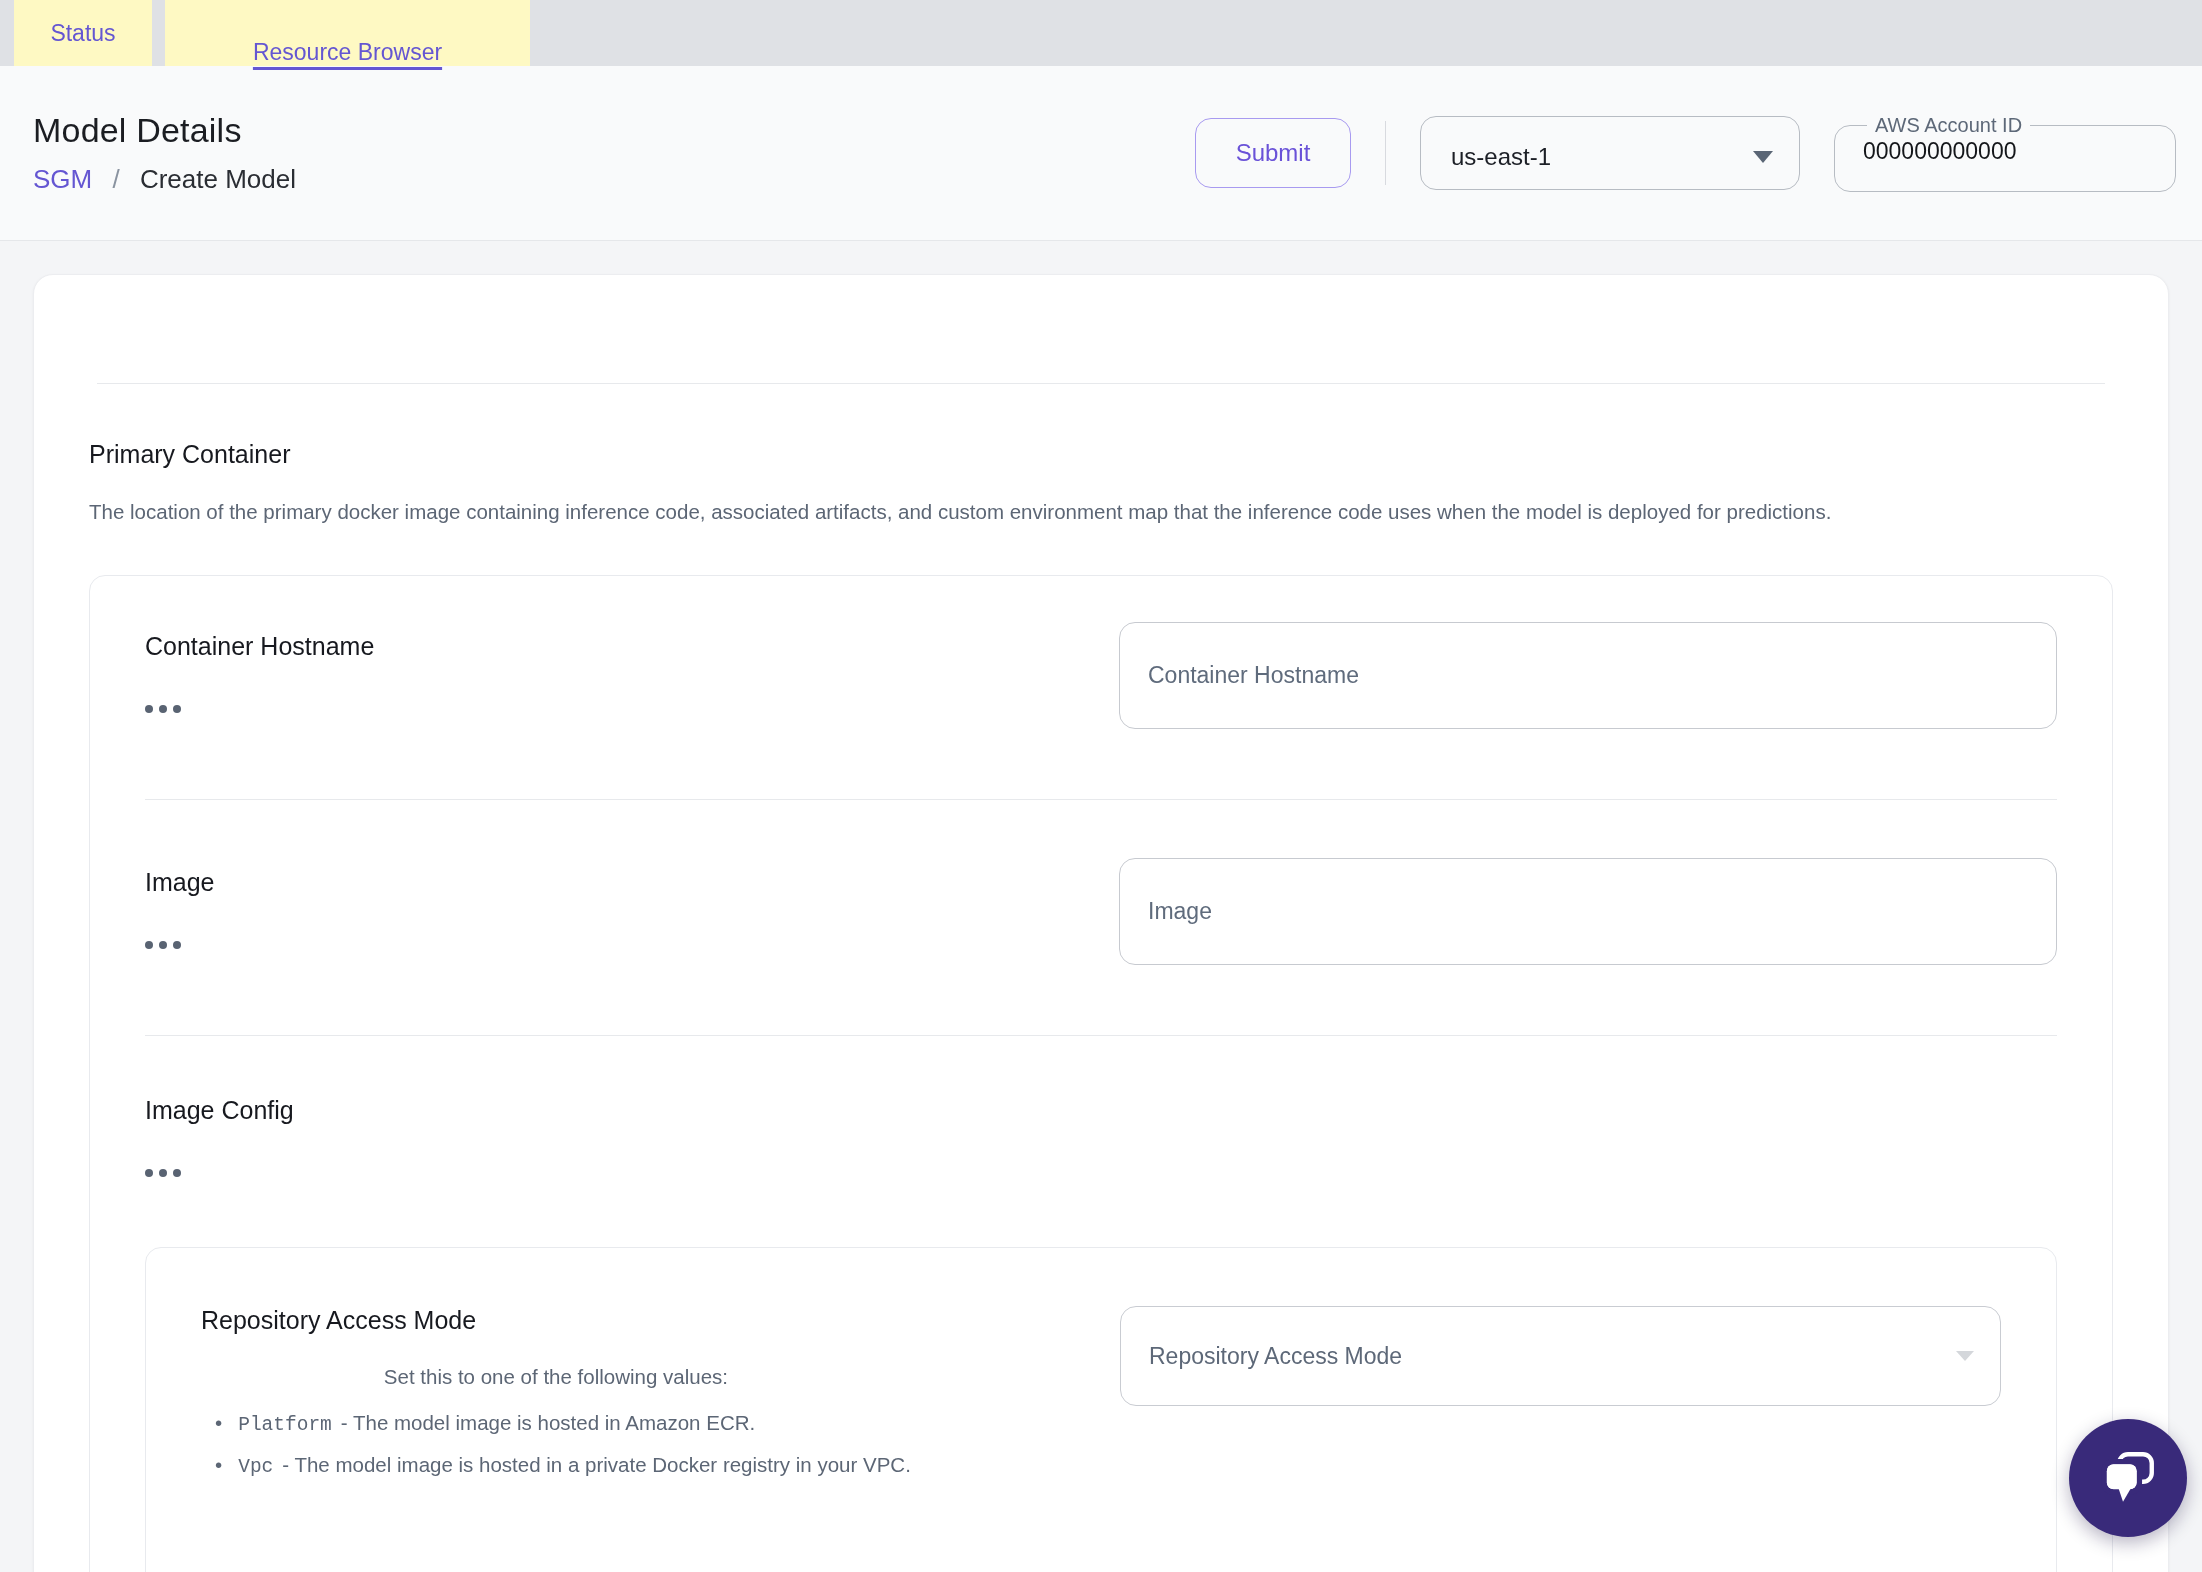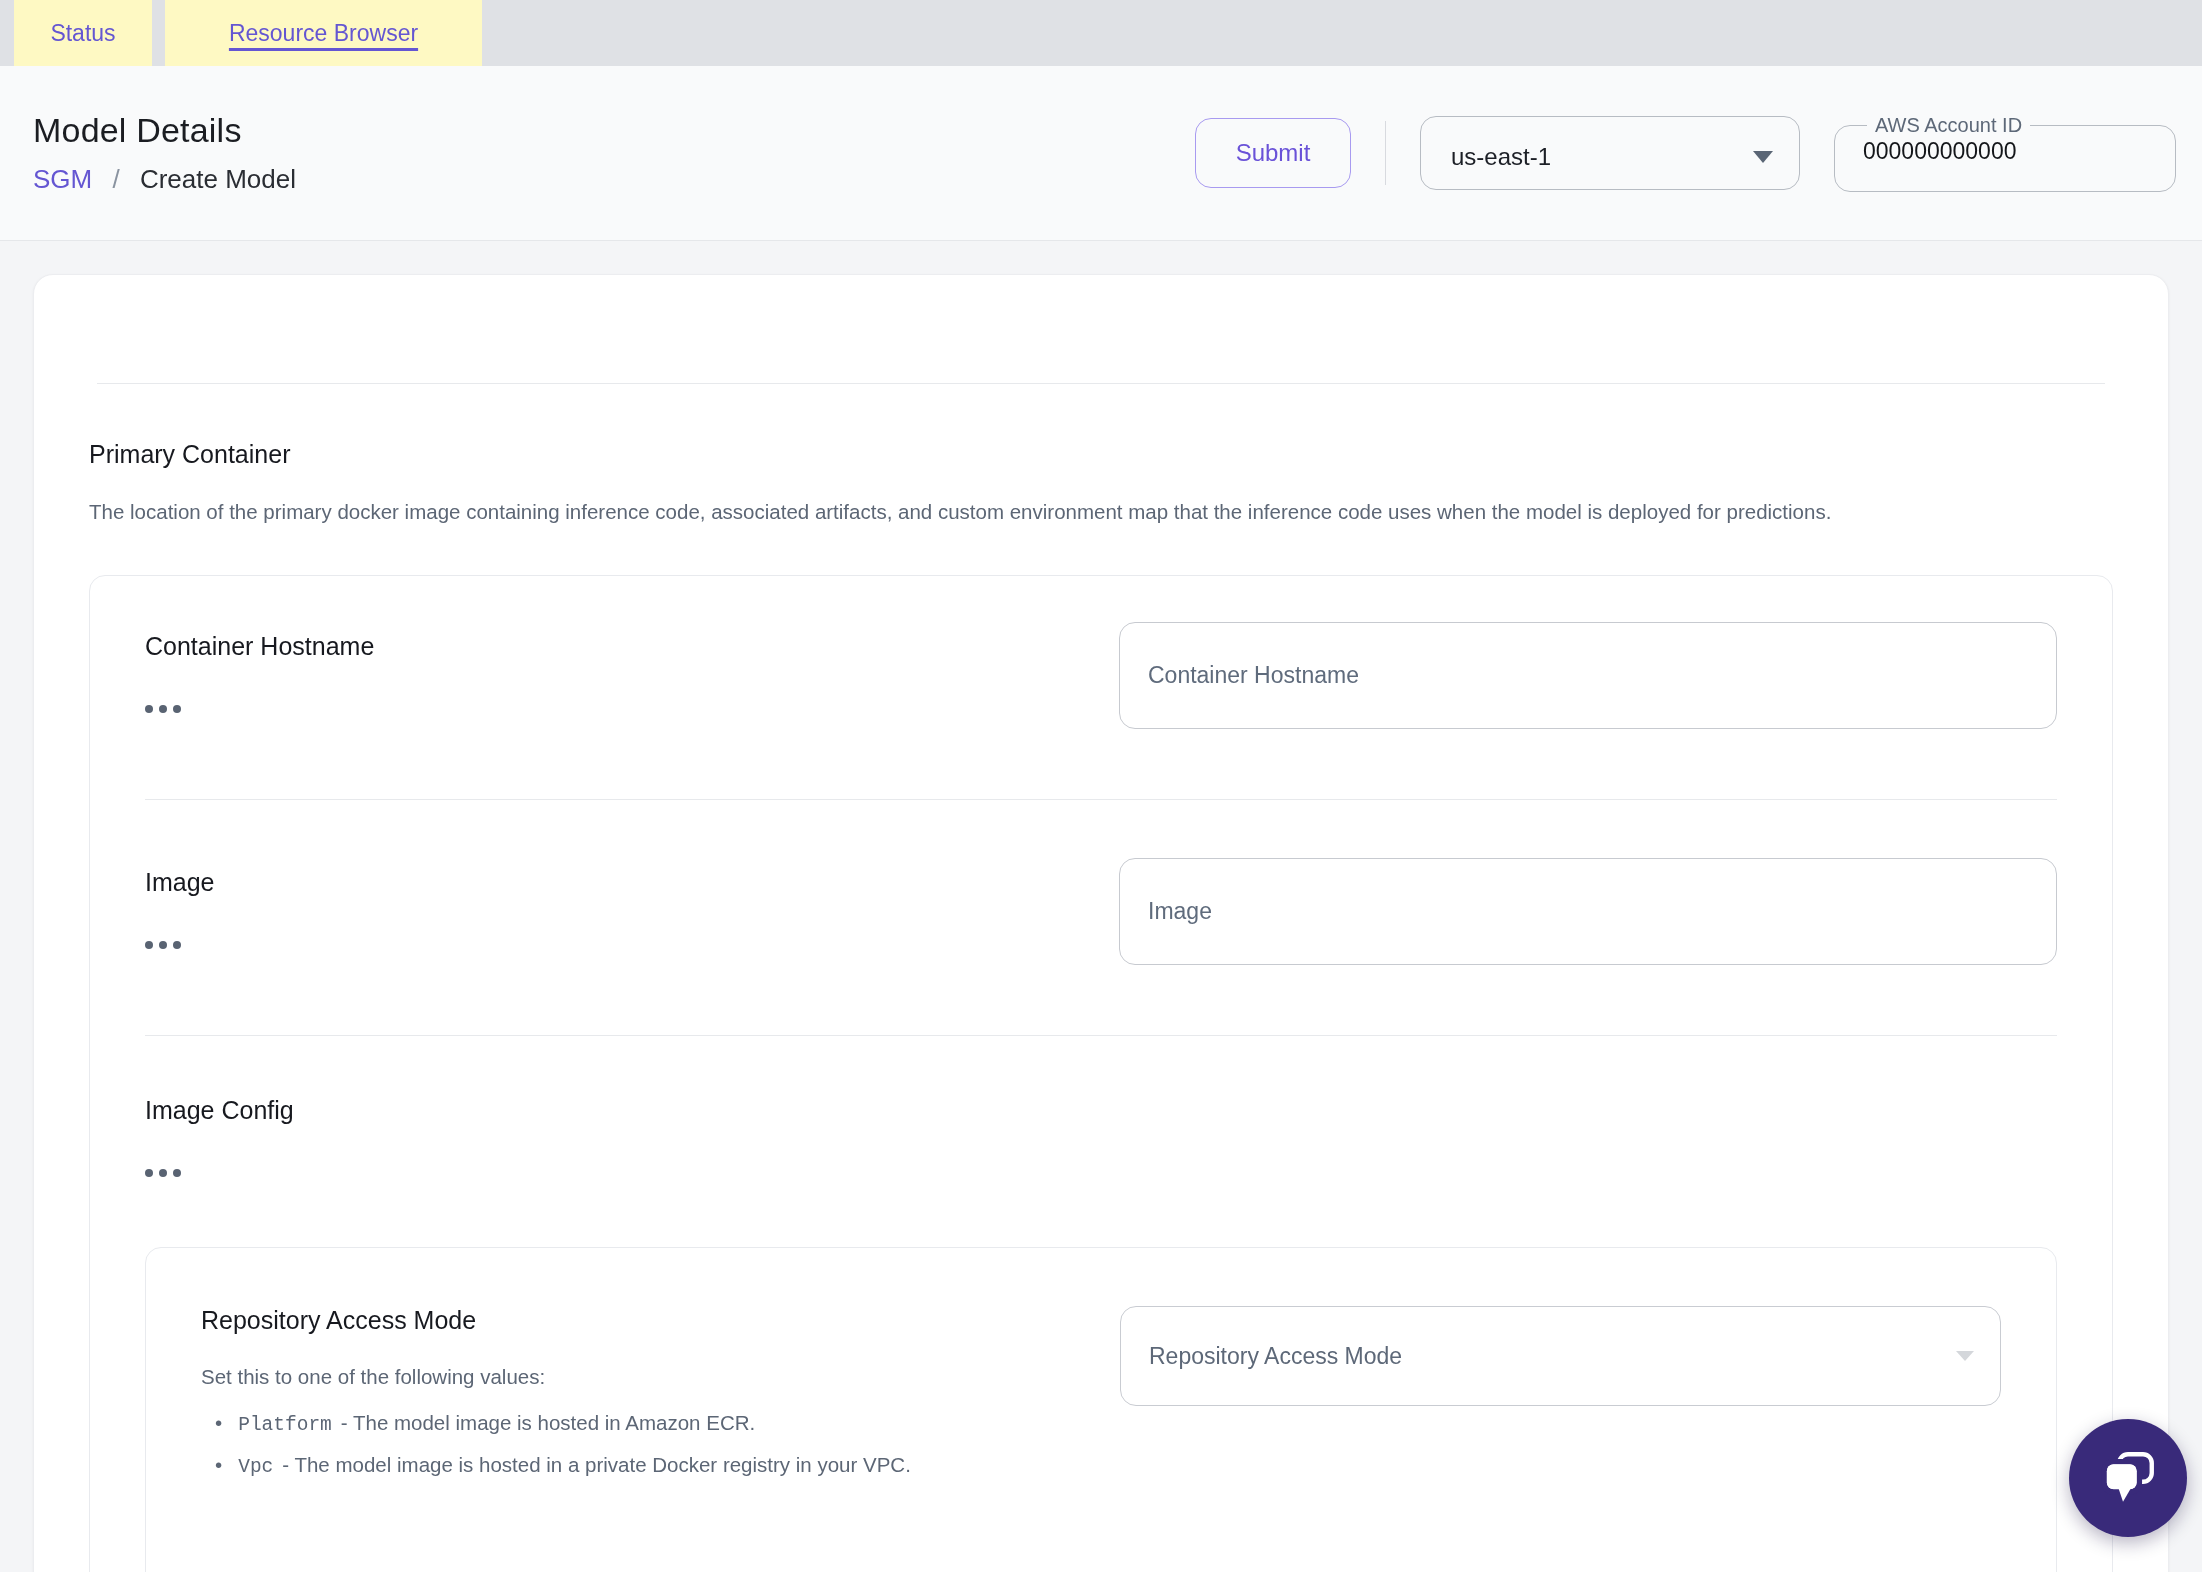--- a/index.html
+++ b/index.html
@@ -10,21 +10,21 @@
     overflow: hidden;
     background: #f4f5f7;
     font-family: "Liberation Sans", sans-serif;
     -webkit-font-smoothing: antialiased;
   }
 
   
   .tabbar { height:66px; background:#dfe1e5; display:flex; align-items:stretch; padding-left:14px; }
   .tab { display:flex; align-items:center; justify-content:center; font-size:23px; color:#6456d2; cursor:pointer; background:#fef9c3; }
   .tab-status { width:138px; margin-right:13px; }
-  .tab-rb { width:317px; }
+  .tab-rb { width:365px;align-items:flex-end; }
   .tab-rb .tab-label { text-decoration:underline; text-decoration-thickness:2.5px; text-underline-offset:7px; text-decoration-color:#6456d2; }
 
   
   .header { height:175px; background:#f9fafb; border-bottom:1px solid #e5e7ea; display:flex; align-items:center; padding:0 26px 0 33px; }
   .page-title { font-size:34px; font-weight:400; color:#1b1d22; margin:0 0 14px 0; letter-spacing:.2px; }
   .breadcrumb { font-size:26px; }
   .crumb-root { color:#6456d2; cursor:pointer; }
   .crumb-sep { color:#8a93a0; margin:0 13px; }
   .crumb-cur { color:#2a2d33; }
   .controls { margin-left:auto; display:flex; align-items:center; gap:34px; }
@@ -55,21 +55,21 @@
   .section-desc { font-size:20.5px; color:#5c6675; line-height:38px; margin:24px 0 0; }
 
   .group { border:1px solid #e8eaee; border-radius:16px; margin-top:44px; padding:48px 55px 56px; background:#fff; }
   .group-row { display:flex; justify-content:space-between; align-items:flex-start; }
   .dots { display:flex; gap:6px; margin-top:44px; width:44px; cursor:pointer; }
   .dot { width:8px; height:8px; border-radius:50%; background:#596372; }
   .group hr.divider { margin:70px 0 60px; }
 
   .group2 { border:1px solid #e8eaee; border-radius:16px; margin-top:70px; padding:58px 55px 130px; display:flex; justify-content:space-between; align-items:flex-start; background:#fff; }
   .g2-left { max-width:960px; }
-  .g2-desc { font-size:20.5px; color:#5c6675; margin:30px 0 0; }
+  .g2-desc { font-size:20.5px; color:#5c6675; margin:30px 0 0;text-align:center; }
   .options { margin:14px 0 0; padding:0 0 0 14px; list-style:none; }
   .options li { font-size:20.5px; color:#5c6675; line-height:40px; }
   .options li .bullet { margin-right:16px; }
   .code { font-family:"Liberation Mono", monospace; font-size:19.5px; margin-right:9px; }
   .select-box { width:881px; height:100px; border:1.5px solid #c9ccd2; border-radius:16px; background:#fff; display:flex; align-items:center; justify-content:space-between; padding:0 26px 0 28px; margin-top:0; cursor:pointer; }
   .select-placeholder { font-size:23px; color:#5d6878; }
   .select-chevron { width:0; height:0; border-left:9px solid transparent; border-right:9px solid transparent; border-top:10px solid #d4d7db; }
 
   
   .chat-btn { position:absolute; right:15px; bottom:35px; width:118px; height:118px; border-radius:50%; background:#392a7a; border:none; display:flex; align-items:center; justify-content:center; cursor:pointer; box-shadow:0 6px 18px rgba(20,10,60,.3); }

